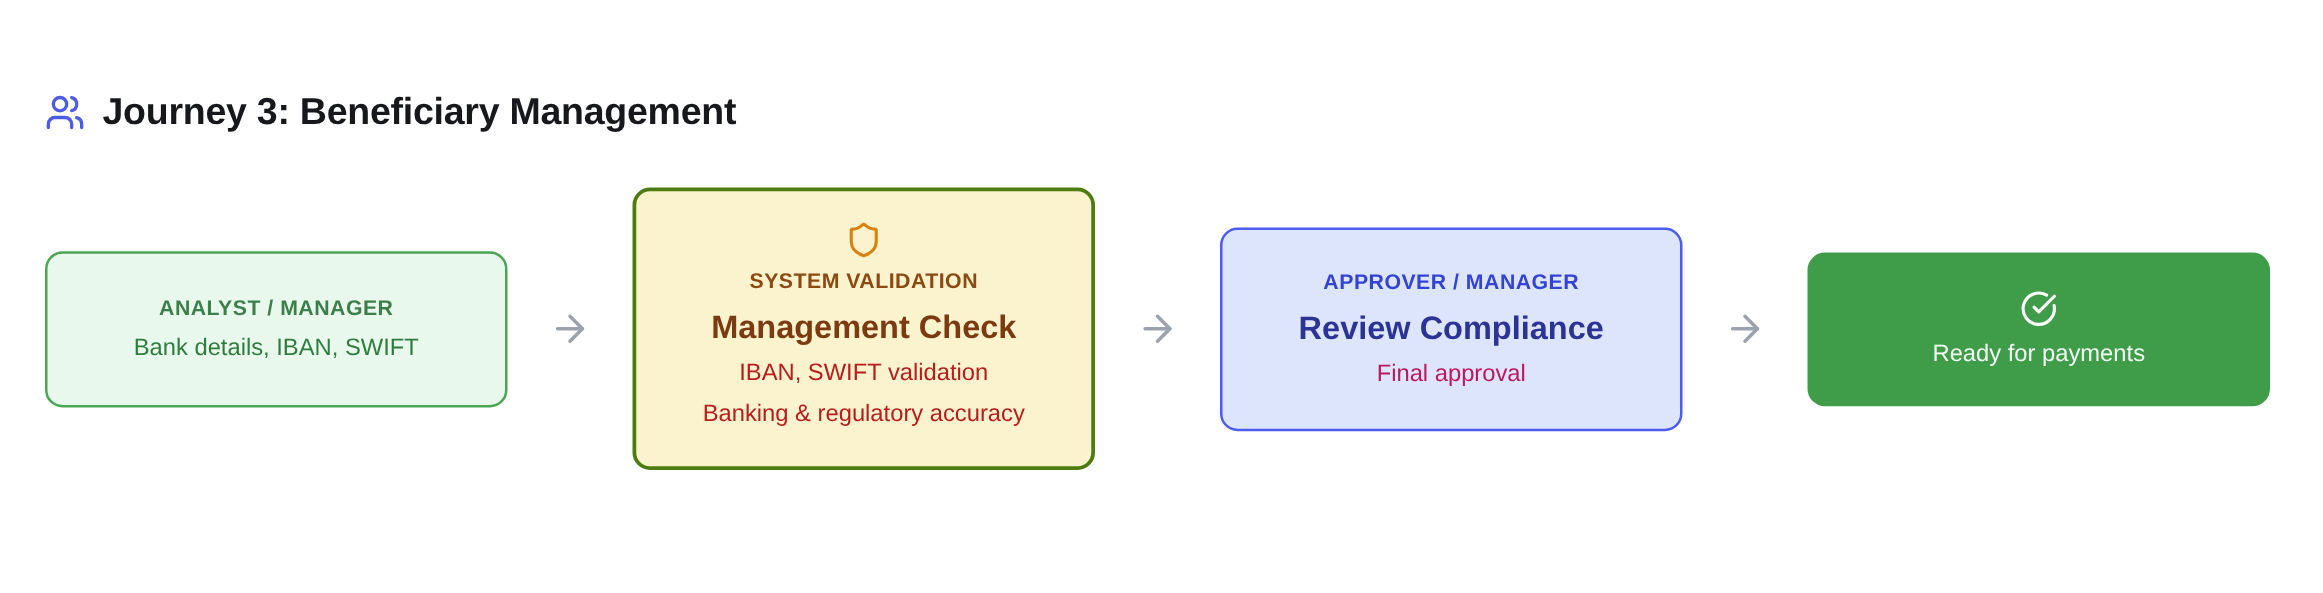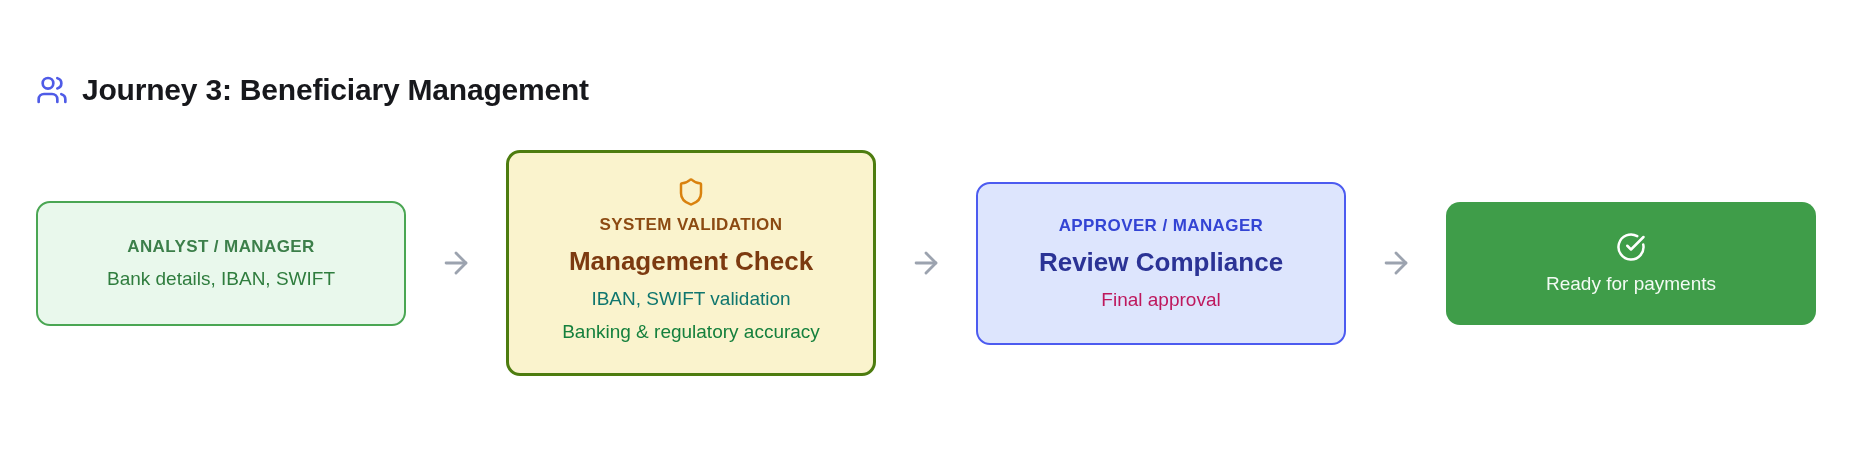--- a/index.html
+++ b/index.html
@@ -93,22 +93,22 @@
   .card.v-green-outline .card-line  { color: #2f7d3e; }
   
   .card.v-amber-outline {
     background: #faf3cd;
     border: 3px solid #4d7c0f;
     padding-top: 24px;
     padding-bottom: 30px;
   }
   .card.v-amber-outline .card-label { color: #8c4a12; }
   .card.v-amber-outline .card-title { color: #7c3a10; }
-  .card.v-amber-outline .card-line.l0 { color: #0f766e; }
-  .card.v-amber-outline .card-line.l1 { color: #15803d; }
+  .card.v-amber-outline .card-line.l0 { color: #b91c1c; }
+  .card.v-amber-outline .card-line.l1 { color: #b91c1c; }
   
   .card.v-blue-outline {
     background: #dde5fd;
     border: 2.5px solid #4c5bf0;
     padding-top: 32px;
     padding-bottom: 32px;
   }
   .card.v-blue-outline .card-label { color: #3344d4; }
   .card.v-blue-outline .card-title { color: #2b3395; }
   .card.v-blue-outline .card-line  { color: #be185d; }

